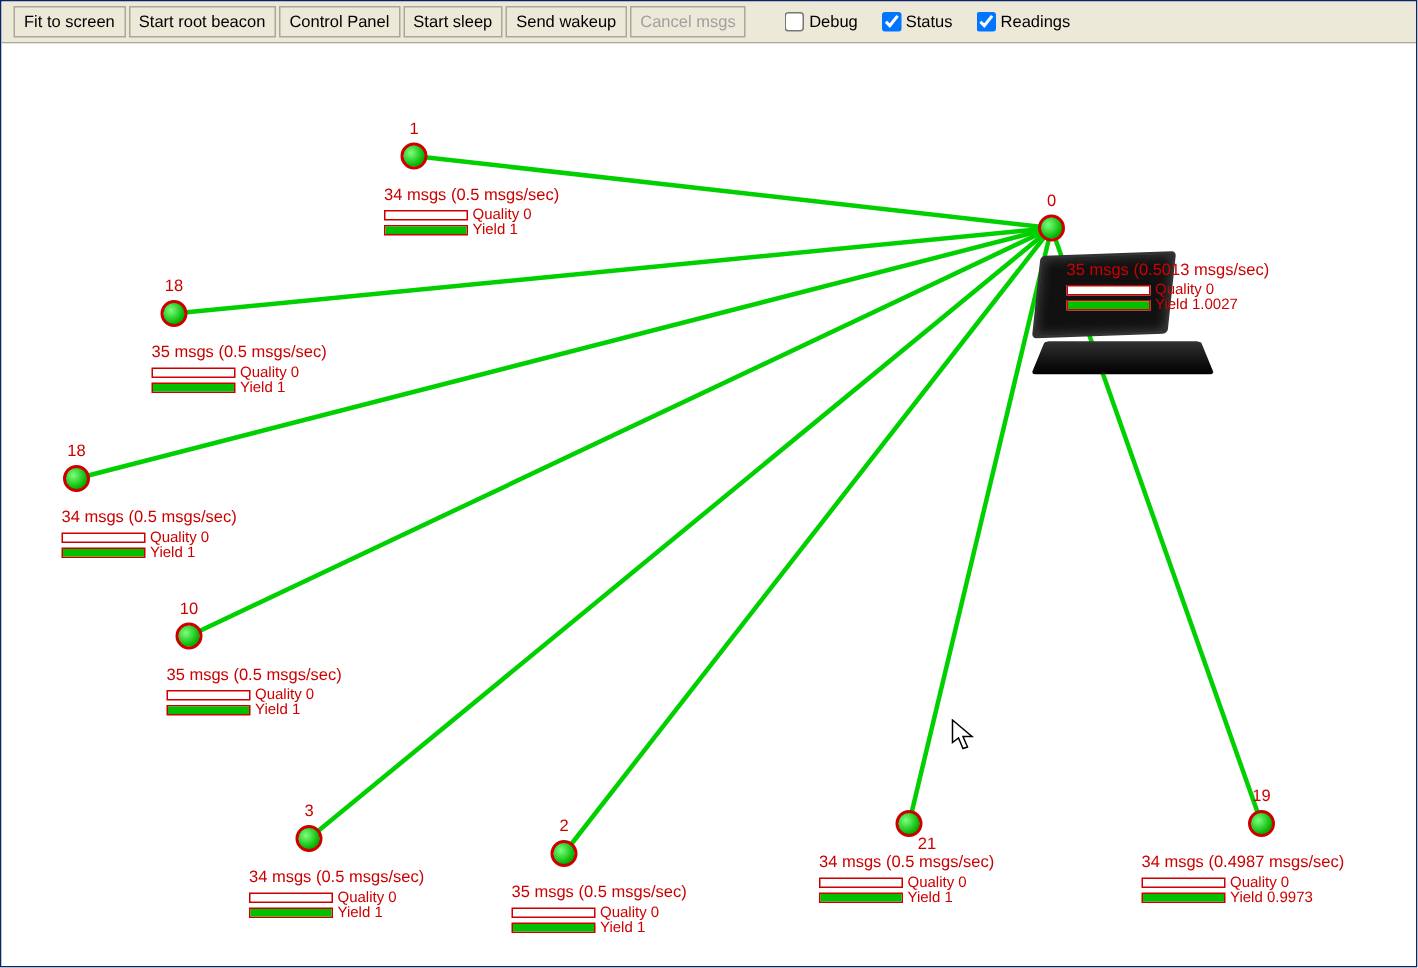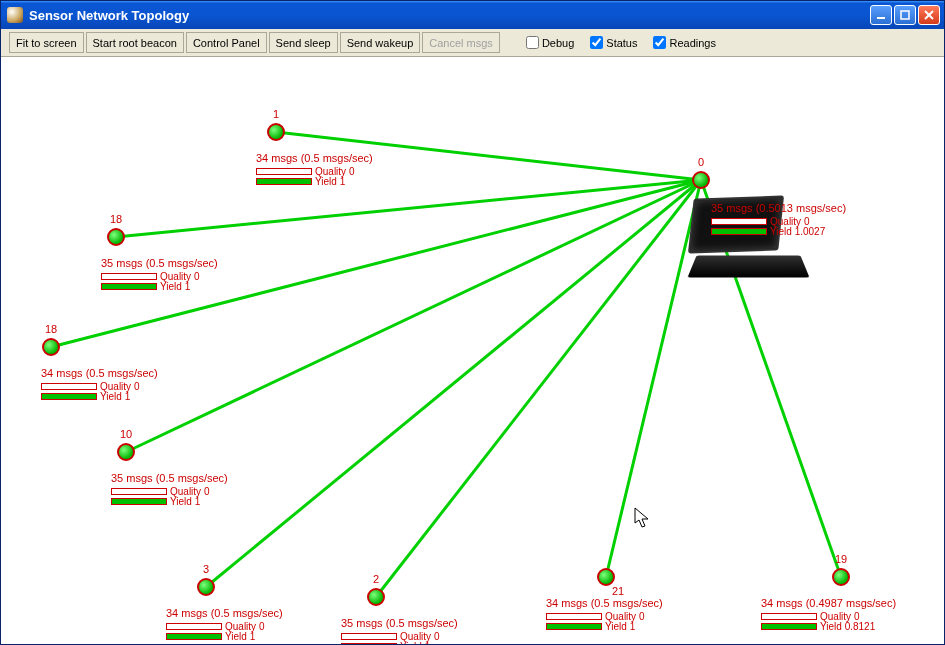--- a/index.html
+++ b/index.html
@@ -137,48 +137,26 @@
     left:633px; top:450px;
     z-index:20;
     pointer-events:none;
   }
 </style>
 </head>
 <body>
 
 <div class="window">
 
-  <div class="titlebar">
-    <div class="app-icon"></div>
-    <div class="title-text">Sensor Network Topology</div>
-    <div class="win-controls">
-      <div class="win-btn">
-        <svg width="10" height="10">
-            <rect x="1" y="7" width="8" height="2" fill="#fff"></rect>
-          </svg>
-      </div>
-      <div class="win-btn">
-        <svg width="10" height="10">
-            <rect x="1" y="1" width="8" height="8" fill="none" stroke="#fff" stroke-width="1.5"></rect>
-          </svg>
-      </div>
-      <div class="win-btn close">
-        <svg width="10" height="10">
-            <line x1="1" y1="1" x2="9" y2="9" stroke="#fff" stroke-width="2"></line>
-            <line x1="9" y1="1" x2="1" y2="9" stroke="#fff" stroke-width="2"></line>
-          </svg>
-      </div>
-    </div>
-  </div>
 
   <div class="toolbar">
     <button class="tbtn">Fit to screen</button>
     <button class="tbtn">Start root beacon</button>
     <button class="tbtn">Control Panel</button>
-    <button class="tbtn">Send sleep</button>
+    <button class="tbtn">Start sleep</button>
     <button class="tbtn">Send wakeup</button>
     <button class="tbtn disabled">Cancel msgs</button>
 
     <label class="checkwrap" style="margin-left:20px;">
       <input type="checkbox" style="">
       <span>Debug</span>
     </label>
     <label class="checkwrap">
       <input type="checkbox" checked="" style="">
       <span>Status</span>
@@ -367,19 +345,19 @@
           <div class="barrow">
             <div class="bar-outer">
               <div class="bar-fill-empty" style="width: 0%;"></div>
             </div>
             <span class="bar-label">Quality 0</span>
           </div>
           <div class="barrow">
             <div class="bar-outer">
               <div class="bar-fill-green" style="width: 99.73%;"></div>
             </div>
-            <span class="bar-label">Yield 0.8121</span>
+            <span class="bar-label">Yield 0.9973</span>
           </div>
         </div>
       </div>
     </div>
 
 </div>
 
 </body></html>

